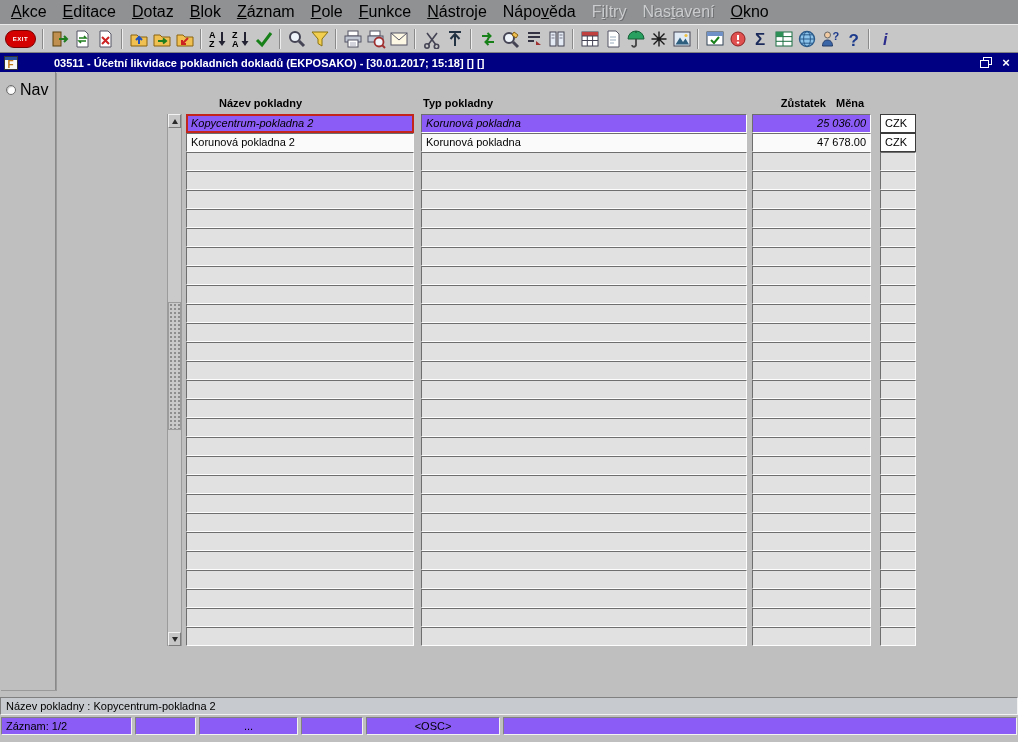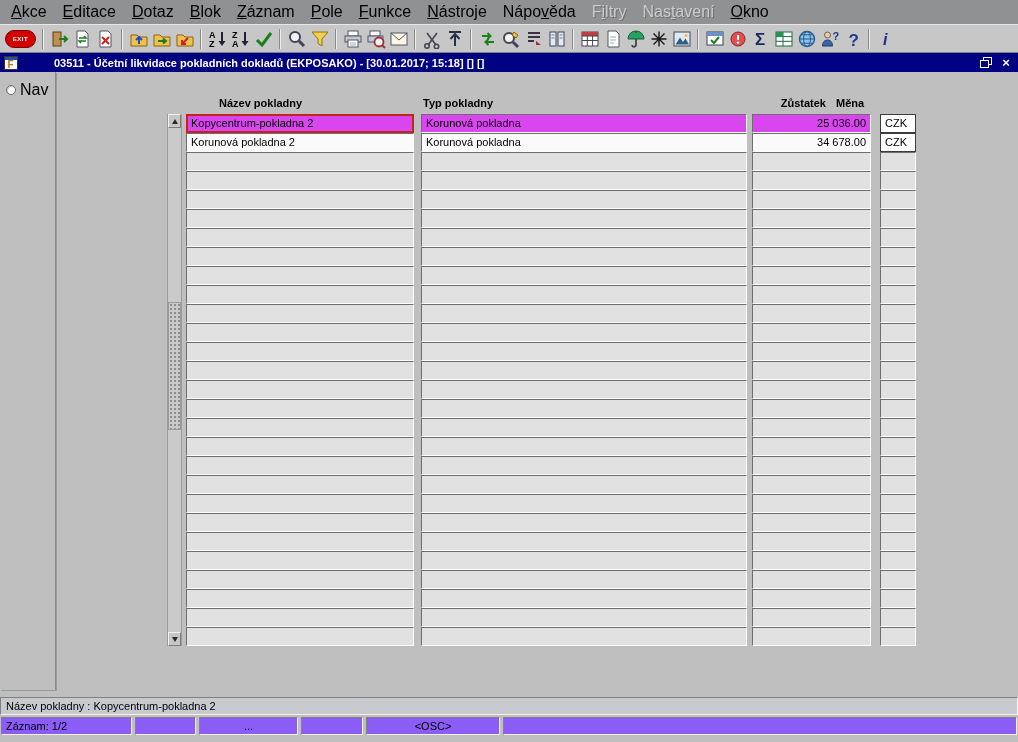--- a/index.html
+++ b/index.html
@@ -60,21 +60,21 @@
             background-size:4px 4px;border:1px solid #9b9b9b;}
 
   
   .rows{position:absolute;left:186px;top:42px;}
   .trow{display:flex;height:19px;}
   .cell{height:19px;border:1px solid;border-color:#6e6e6e #fdfdfd #fdfdfd #6e6e6e;background:#e1e1e1;
         font-size:11px;padding:2px 4px;white-space:nowrap;overflow:hidden;color:#000;}
   .c1{width:228px;} .c2{width:326px;margin-left:7px;}
   .c3{width:119px;margin-left:5px;text-align:right;} .c4{width:36px;margin-left:9px;}
   .cell.filled{background:#fafafa;}
-  .cell.sel{background:#d946ef;}
+  .cell.sel{background:#8b5cf6;font-style:italic;}
   .cell.cur{border:2px solid #c3251d;padding:1px 3px;}
   .cell.mena-filled{background:#ffffff;border:1px solid #3c3c3c;}
 
   
   .statusbar{position:absolute;left:0;top:697px;width:100%;height:18px;background:#c7cace;
              border:1px solid;border-color:#808080 #f2f2f2 #f2f2f2 #808080;font-size:11px;
              display:flex;align-items:center;padding-left:5px;color:#000;}
   .footer{position:absolute;left:1px;top:716px;width:1016px;height:20px;display:flex;gap:3px;align-items:center;}
   .fcell{height:18px;background:#8b5cf6;border:1px solid;border-color:#808080 #f2f2f2 #f2f2f2 #808080;
          font-size:11px;display:flex;align-items:center;padding:0 4px;color:#000;white-space:nowrap;overflow:hidden;}
@@ -378,21 +378,21 @@
     <div class="rows">
         <div class="trow">
           <div class="cell c1 sel cur">Kopycentrum-pokladna 2</div>
           <div class="cell c2 sel">Korunová pokladna</div>
           <div class="cell c3 sel">25 036.00</div>
           <div class="cell c4 mena-filled">CZK</div>
         </div>
         <div class="trow">
           <div class="cell c1 filled">Korunová pokladna 2</div>
           <div class="cell c2 filled">Korunová pokladna</div>
-          <div class="cell c3 filled">34 678.00</div>
+          <div class="cell c3 filled">47 678.00</div>
           <div class="cell c4 mena-filled">CZK</div>
         </div>
         <div class="trow">
           <div class="cell c1"></div>
           <div class="cell c2"></div>
           <div class="cell c3"></div>
           <div class="cell c4"></div>
         </div>
         <div class="trow">
           <div class="cell c1"></div>

